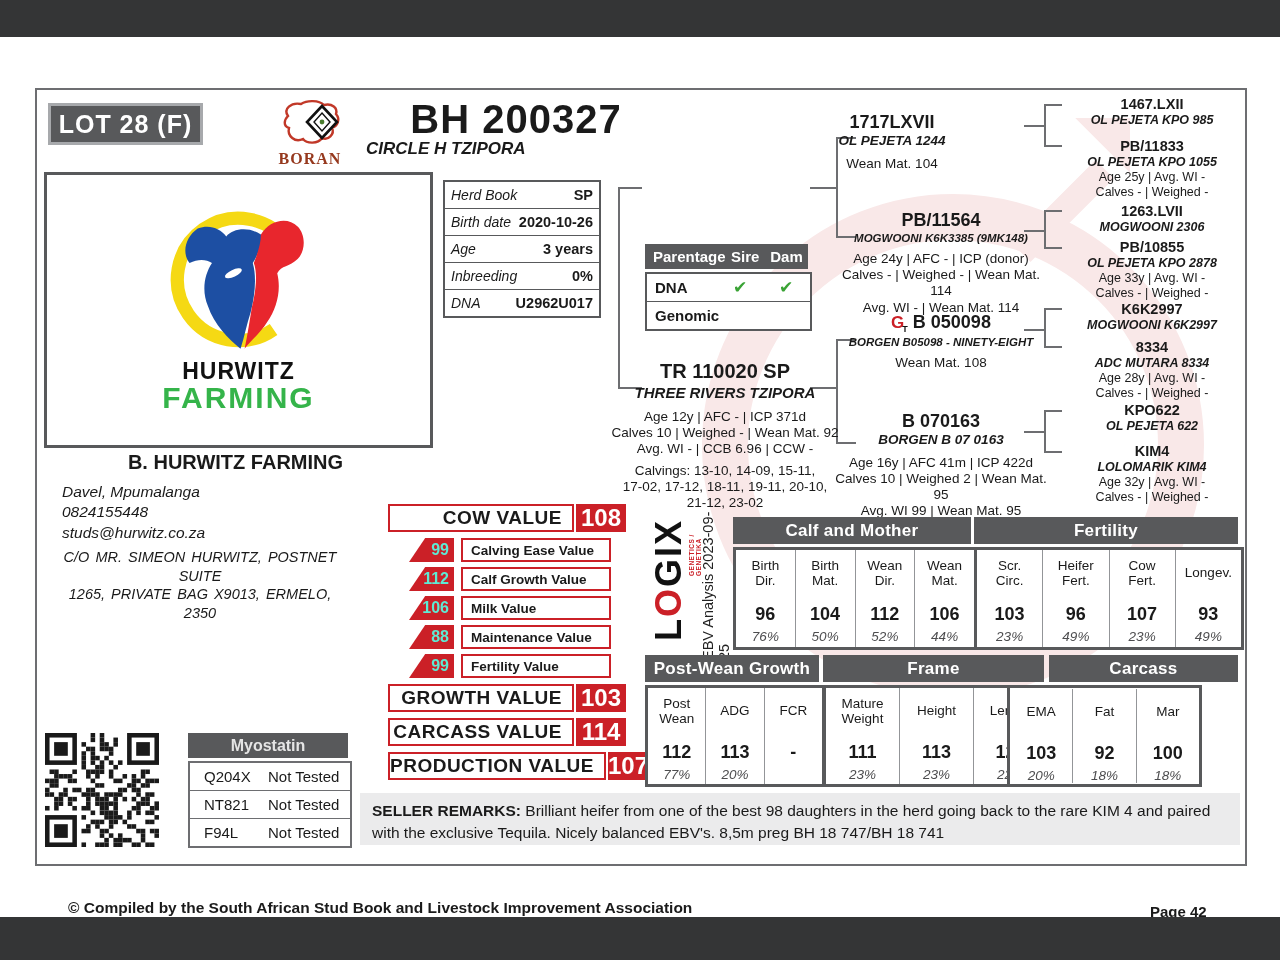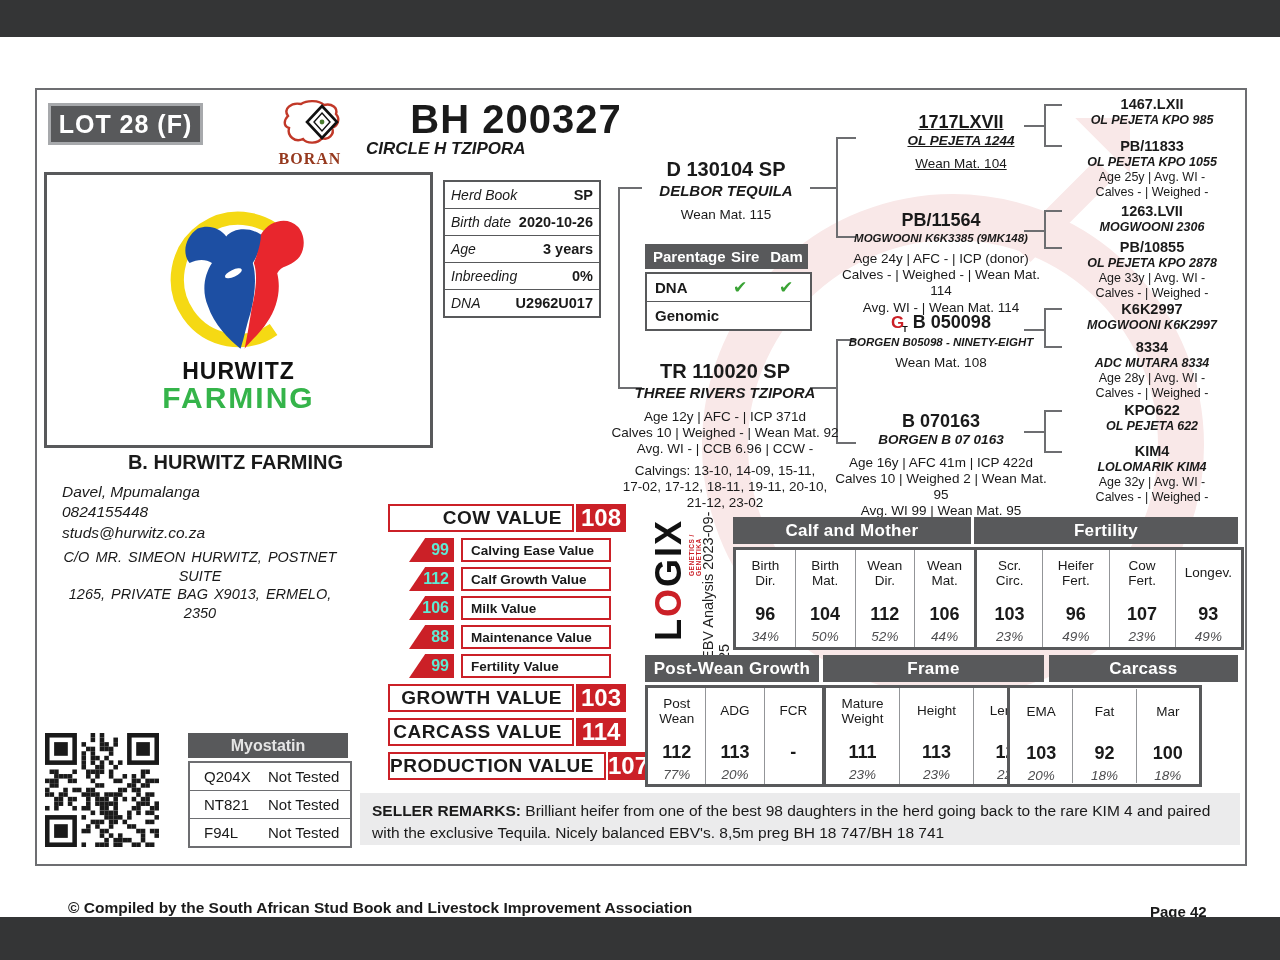--- a/index.html
+++ b/index.html
@@ -208,38 +208,33 @@
   <div class="ln" style="left:1044px;top:247px;width:18px;height:2px;"></div>
   <div class="ln" style="left:1024px;top:329px;width:22px;height:2px;"></div>
   <div class="ln" style="left:1044px;top:309px;width:2px;height:39px;"></div>
   <div class="ln" style="left:1044px;top:308px;width:18px;height:2px;"></div>
   <div class="ln" style="left:1044px;top:346px;width:18px;height:2px;"></div>
   <div class="ln" style="left:1024px;top:431px;width:22px;height:2px;"></div>
   <div class="ln" style="left:1044px;top:411px;width:2px;height:42px;"></div>
   <div class="ln" style="left:1044px;top:410px;width:18px;height:2px;"></div>
   <div class="ln" style="left:1044px;top:451px;width:18px;height:2px;"></div>
 
-  <div class="ped main" style="left:617px;top:158px;width:218px;">
-    <div class="pid">D 130104 SP</div>
-    <div class="pname">DELBOR TEQUILA</div>
-    <div class="pstat g6">Wean Mat. 115</div>
-  </div>
 
   <div class="ped main" style="left:600px;top:360px;width:250px;">
     <div class="pid">TR 110020 SP</div>
     <div class="pname">THREE RIVERS TZIPORA</div>
     <div class="pstat g6">Age 12y | AFC - | ICP 371d</div>
     <div class="pstat">Calves 10 | Weighed - | Wean Mat. 92</div>
     <div class="pstat">Avg. WI - | CCB 6.96 | CCW -</div>
     <div class="pstat g6">Calvings: 13-10, 14-09, 15-11,</div>
     <div class="pstat">17-02, 17-12, 18-11, 19-11, 20-10,</div>
     <div class="pstat">21-12, 23-02</div>
   </div>
 
-  <div class="ped gp" style="left:852px;top:112px;width:218px;text-decoration:underline;">
+  <div class="ped gp" style="left:783px;top:112px;width:218px;">
     <div class="pid">1717LXVII</div>
     <div class="pname">OL PEJETA 1244</div>
     <div class="pstat g6">Wean Mat. 104</div>
   </div>
   <div class="ped gp" style="left:832px;top:210px;width:218px;">
     <div class="pid">PB/11564</div>
     <div class="pname sm">MOGWOONI K6K3385 (9MK148)</div>
     <div class="pstat g6">Age 24y | AFC - | ICP (donor)</div>
     <div class="pstat">Calves - | Weighed - | Wean Mat. 114</div>
     <div class="pstat">Avg. WI - | Wean Mat. 114</div>
@@ -346,21 +341,21 @@
   <div class="ghead" style="left:733px;top:517px;width:238px;">Calf and Mother</div>
   <div class="ghead" style="left:974px;top:517px;width:264px;">Fertility</div>
 
   <div class="pbody" style="left:733px;top:547px;width:238px;height:97px;">
     <div class="pc">
       <div class="ph2">
           <span>Birth</span>
           <span>Dir.</span>
         </div>
       <div class="pv2">96</div>
-      <div class="pp2">34%</div>
+      <div class="pp2">76%</div>
     </div>
     <div class="pc">
       <div class="ph2">
           <span>Birth</span>
           <span>Mat.</span>
         </div>
       <div class="pv2">104</div>
       <div class="pp2">50%</div>
     </div>
     <div class="pc">

